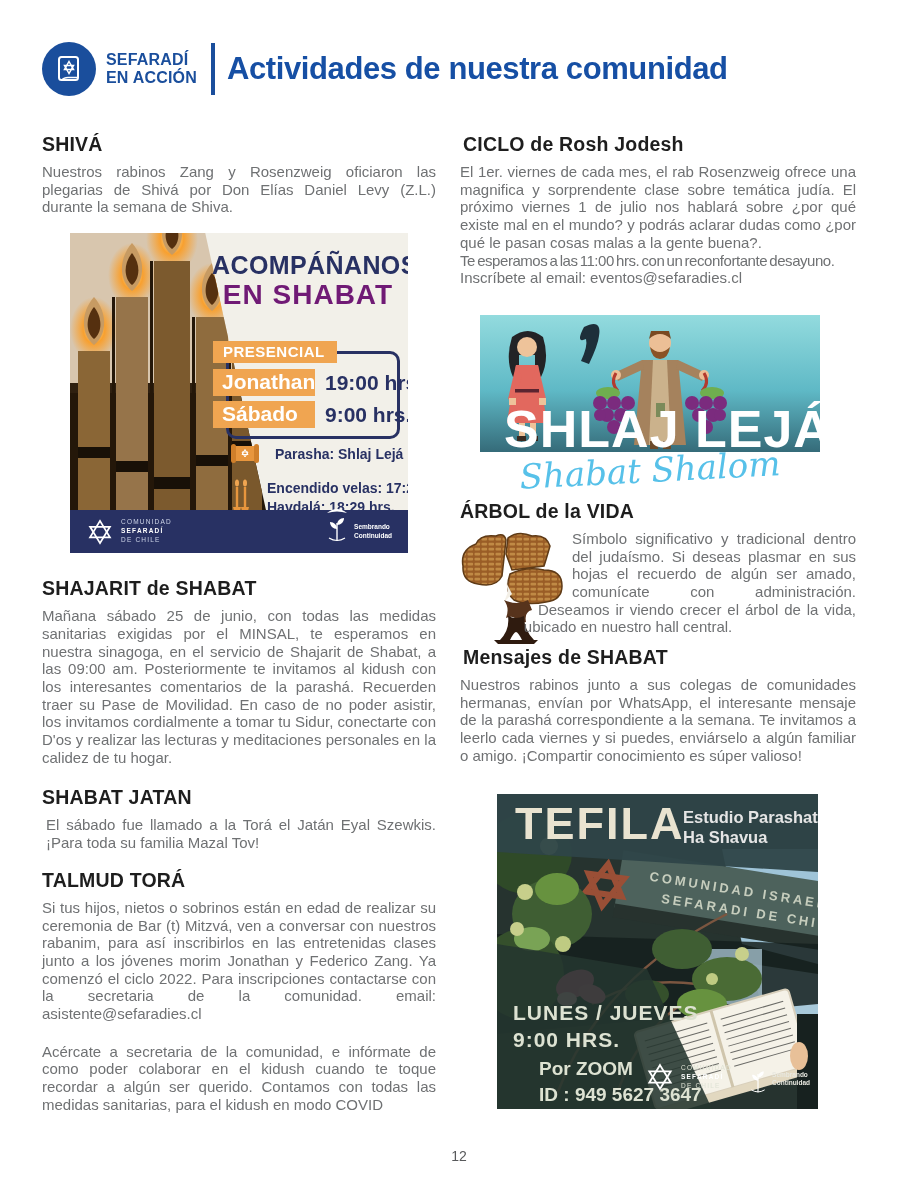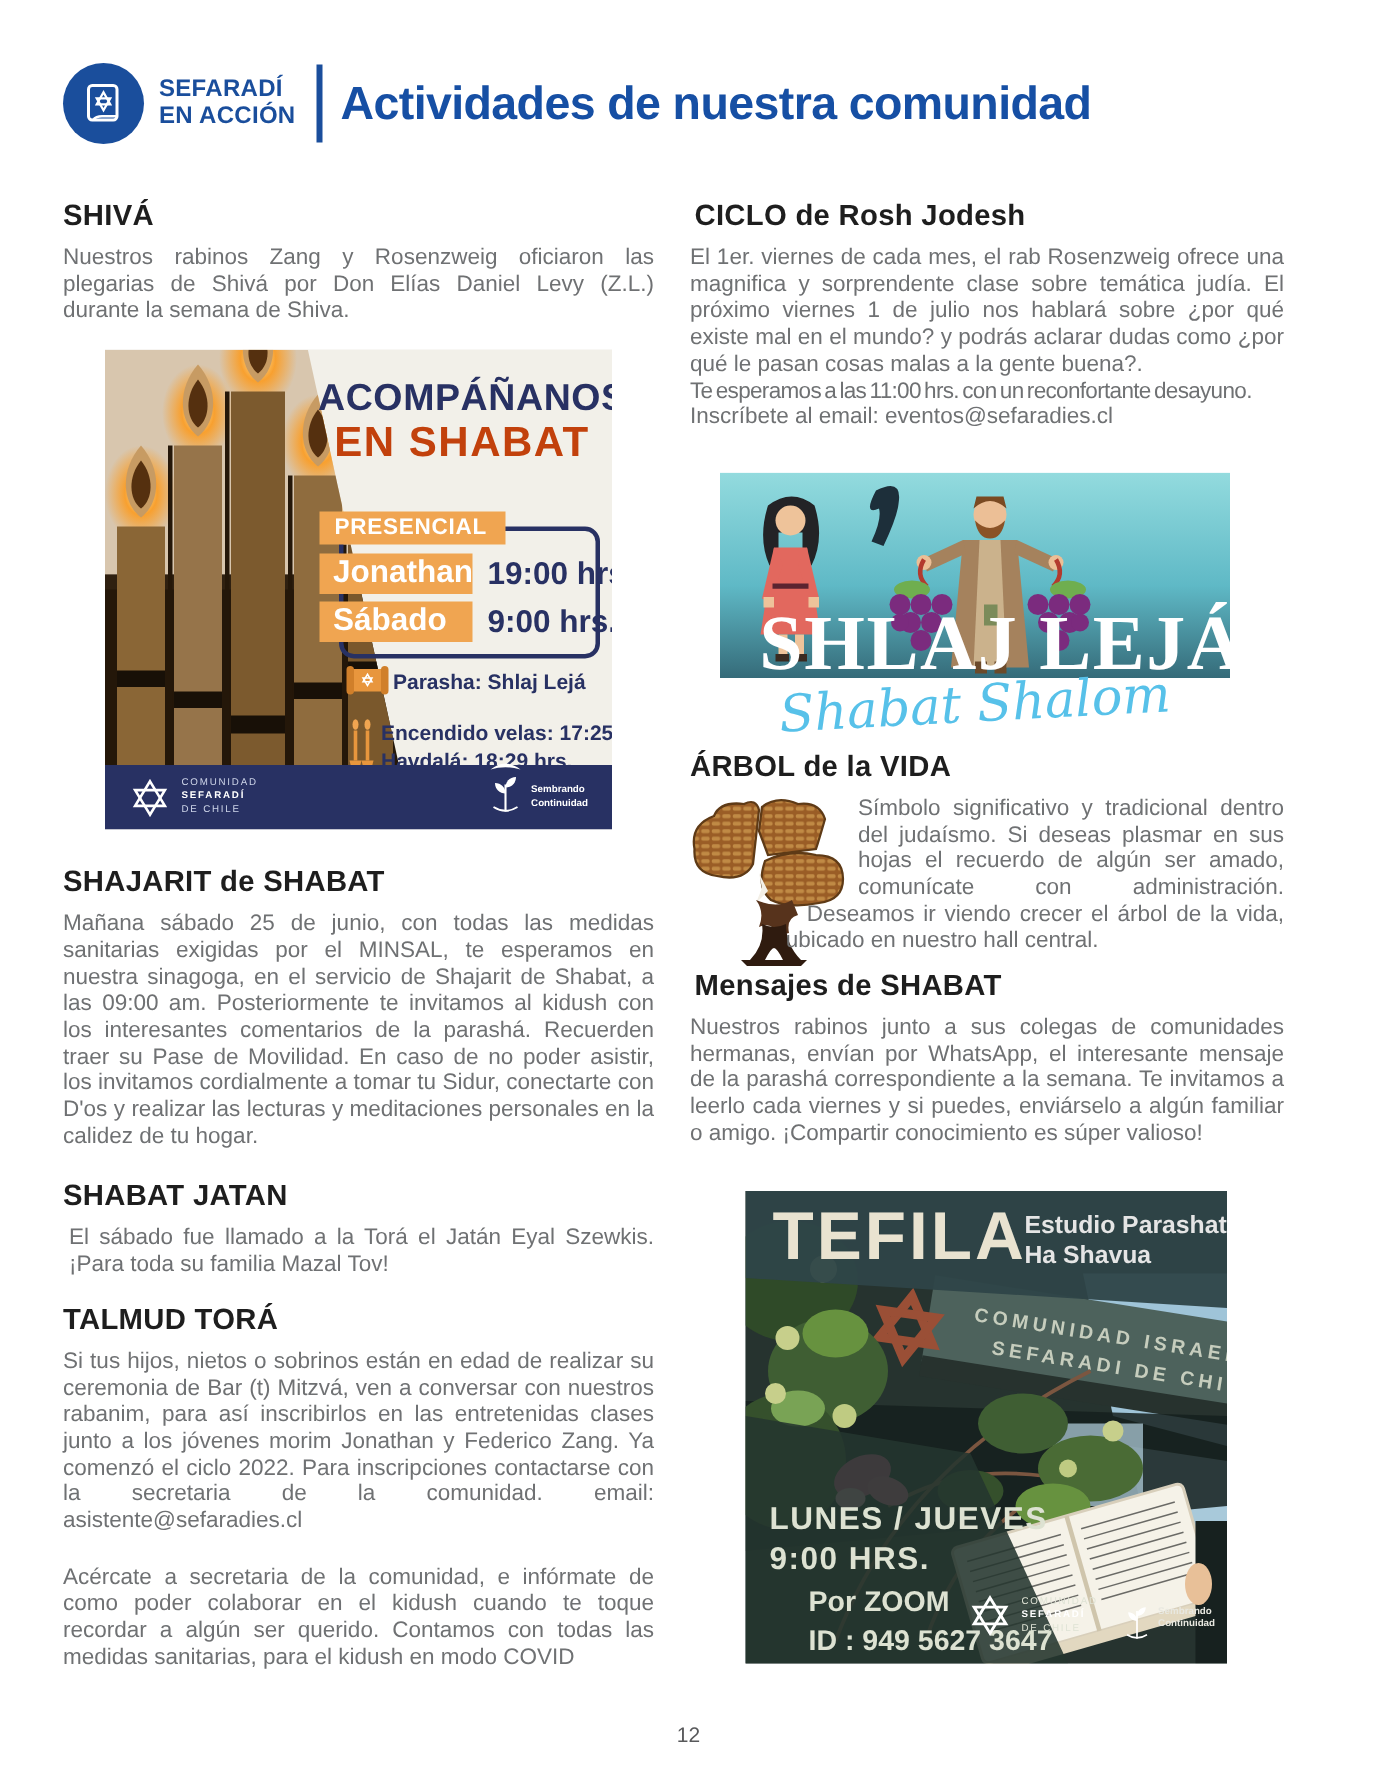--- a/index.html
+++ b/index.html
@@ -22,43 +22,43 @@
   .body-p{margin:0;font-size:15px;line-height:17.7px;color:#6f7173;text-align:justify;}
   .line-p{margin:0;font-size:15px;line-height:17.7px;color:#6f7173;}
   .tight{letter-spacing:-.45px;word-spacing:-1.5px;}
 
   
   .ps{position:relative;width:338px;height:320px;margin:15px 0 24px 28px;background:#f2f0e9;overflow:hidden;}
   .ps-photo{position:absolute;left:0;top:0;width:196px;height:277px;
             clip-path:polygon(0 0,69% 0,100% 100%,0 100%);}
   .ps-title{position:absolute;left:142px;top:18px;width:192px;text-align:center;line-height:1.12;}
   .ps-title .t1{color:#283163;font-weight:700;font-size:25px;letter-spacing:.4px;}
-  .ps-title .t2{color:#c2410c;font-weight:700;font-size:28px;letter-spacing:1px;}
+  .ps-title .t2{color:#701a75;font-weight:700;font-size:28px;letter-spacing:1px;}
   .sched{position:absolute;left:156px;top:118px;width:162px;border:3px solid #283163;border-radius:10px;
          padding:10px 4px 8px 2px;}
   .tag-pres{position:absolute;top:-13px;left:-16px;background:#f0a551;color:#fff;
             font-weight:700;font-size:15px;letter-spacing:.5px;padding:2px 12px 3px 10px;}
   .sch-row{display:flex;align-items:center;margin:5px 0 0 -18px;}
   .day-tag{background:#f0a551;color:#fff;font-weight:700;font-size:21px;padding:1px 9px 2px;min-width:84px;}
   .time-tx{color:#283163;font-weight:700;font-size:21px;margin-left:10px;white-space:nowrap;}
-  .info-row{position:absolute;display:flex;align-items:center;gap:2px;}
+  .info-row{position:absolute;display:flex;align-items:center;gap:15px;}
   .info-parasha{left:160px;top:210px;}
   .info-velas{left:160px;top:246px;align-items:flex-start;}
   .info-tx{color:#283163;font-weight:700;font-size:14px;line-height:1.35;white-space:nowrap;}
   .ps-bar{position:absolute;left:0;right:0;bottom:0;height:43px;background:#283163;display:flex;
           align-items:center;justify-content:space-between;padding:0 16px;box-sizing:border-box;}
   .org{display:flex;align-items:center;gap:7px;}
   .org-lines{color:#cdd4e8;font-size:6.5px;letter-spacing:1.2px;line-height:1.35;}
   .org-lines .b{color:#fff;font-weight:700;}
   .seal{display:flex;align-items:center;gap:5px;}
   .seal-lines{color:#fff;font-size:6.5px;line-height:1.3;font-weight:700;}
 
   
   .shlaj-wrap{margin:28px 0 10px 20px;width:340px;}
-  .shlaj{position:relative;width:376px;height:137px;overflow:hidden;font-family:Liberation Serif, serif;}
+  .shlaj{position:relative;width:376px;height:137px;overflow:hidden;}
   .shlaj-title{position:absolute;left:0;right:0;bottom:-7px;text-align:center;color:#ffffff;
                font-weight:700;font-size:52px;letter-spacing:1px;}
   .shlaj-script{color:#57c1e9;font-family:"DejaVu Serif",serif;font-style:italic;font-size:34px;
                 text-align:center;margin-top:-2px;transform:rotate(-3deg);}
 
   
   .arbol-fig{float:left;width:104px;height:112px;margin:2px 8px 2px 0;
              shape-outside:polygon(0 0,100% 0,100% 58%,60% 62%,52% 100%,0 100%);}
 
   

